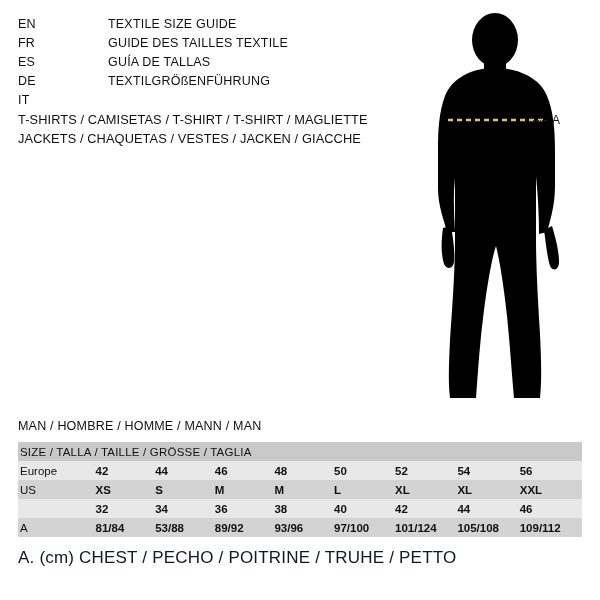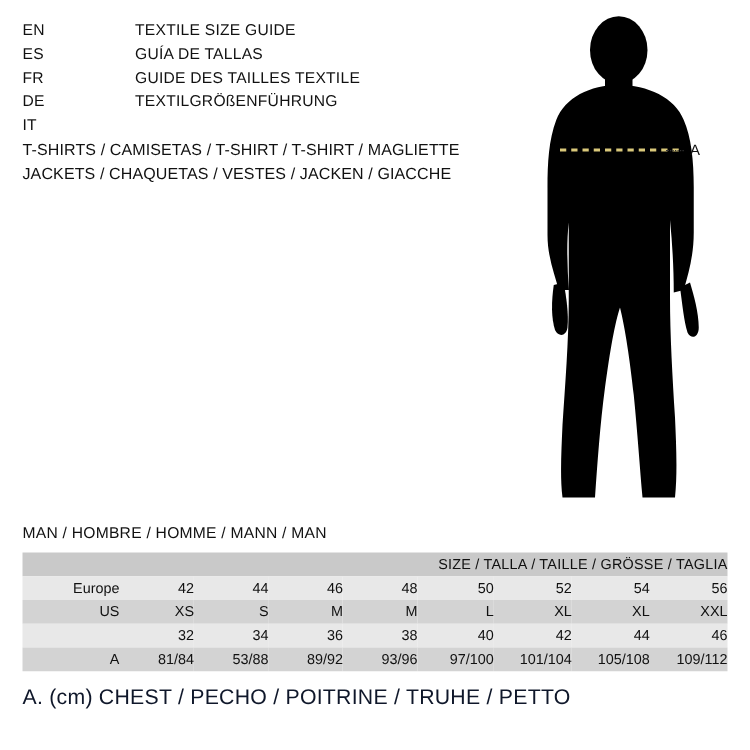--- a/index.html
+++ b/index.html
@@ -101,26 +101,25 @@
     top: 442px;
     width: 564px;
     border-collapse: collapse;
     font-size: 11.5px;
   }
   .table td {
     height: 19px;
     padding: 0 0 0 0;
     color: #111;
     vertical-align: middle;
-    text-align: right;
   }
   .table tr.shade-dark td { background: #d3d3d3; }
   .table tr.shade-light td { background: #e8e8e8; }
   .col-label { width: 86px; padding-left: 2px !important; }
-  .col-v { width: 68px; text-align: left; }
+  .col-v { width: 68px; text-align: left; font-weight: bold; }
   .row-head td {
     background: #c9c9c9;
     letter-spacing: .2px;
   }
 
   
   .footnote {
     position: absolute;
     left: 18px;
     top: 548px;
@@ -133,26 +132,26 @@
 <body>
 
 <div class="page">
 
   <div class="legend">
     <div class="legend-row">
       <span class="legend-code">EN</span>
       <span class="legend-text">TEXTILE SIZE GUIDE</span>
     </div>
     <div class="legend-row">
+      <span class="legend-code">FR</span>
+      <span class="legend-text">GUIDE DES TAILLES TEXTILE</span>
+    </div>
+    <div class="legend-row">
       <span class="legend-code">ES</span>
       <span class="legend-text">GUÍA DE TALLAS</span>
-    </div>
-    <div class="legend-row">
-      <span class="legend-code">FR</span>
-      <span class="legend-text">GUIDE DES TAILLES TEXTILE</span>
     </div>
     <div class="legend-row">
       <span class="legend-code">DE</span>
       <span class="legend-text">TEXTILGRÖßENFÜHRUNG</span>
     </div>
     <div class="legend-row">
       <span class="legend-code">IT</span>
     </div>
   </div>
 
@@ -244,21 +243,21 @@
         <td class="col-v">44</td>
         <td class="col-v">46</td>
       </tr>
       <tr class="shade-dark">
         <td class="col-label">A</td>
         <td class="col-v">81/84</td>
         <td class="col-v">53/88</td>
         <td class="col-v">89/92</td>
         <td class="col-v">93/96</td>
         <td class="col-v">97/100</td>
-        <td class="col-v">101/104</td>
+        <td class="col-v">101/124</td>
         <td class="col-v">105/108</td>
         <td class="col-v">109/112</td>
       </tr>
     </tbody>
   </table>
 
   <div class="footnote">A. (cm) CHEST / PECHO / POITRINE / TRUHE / PETTO</div>
 
 </div>
 

